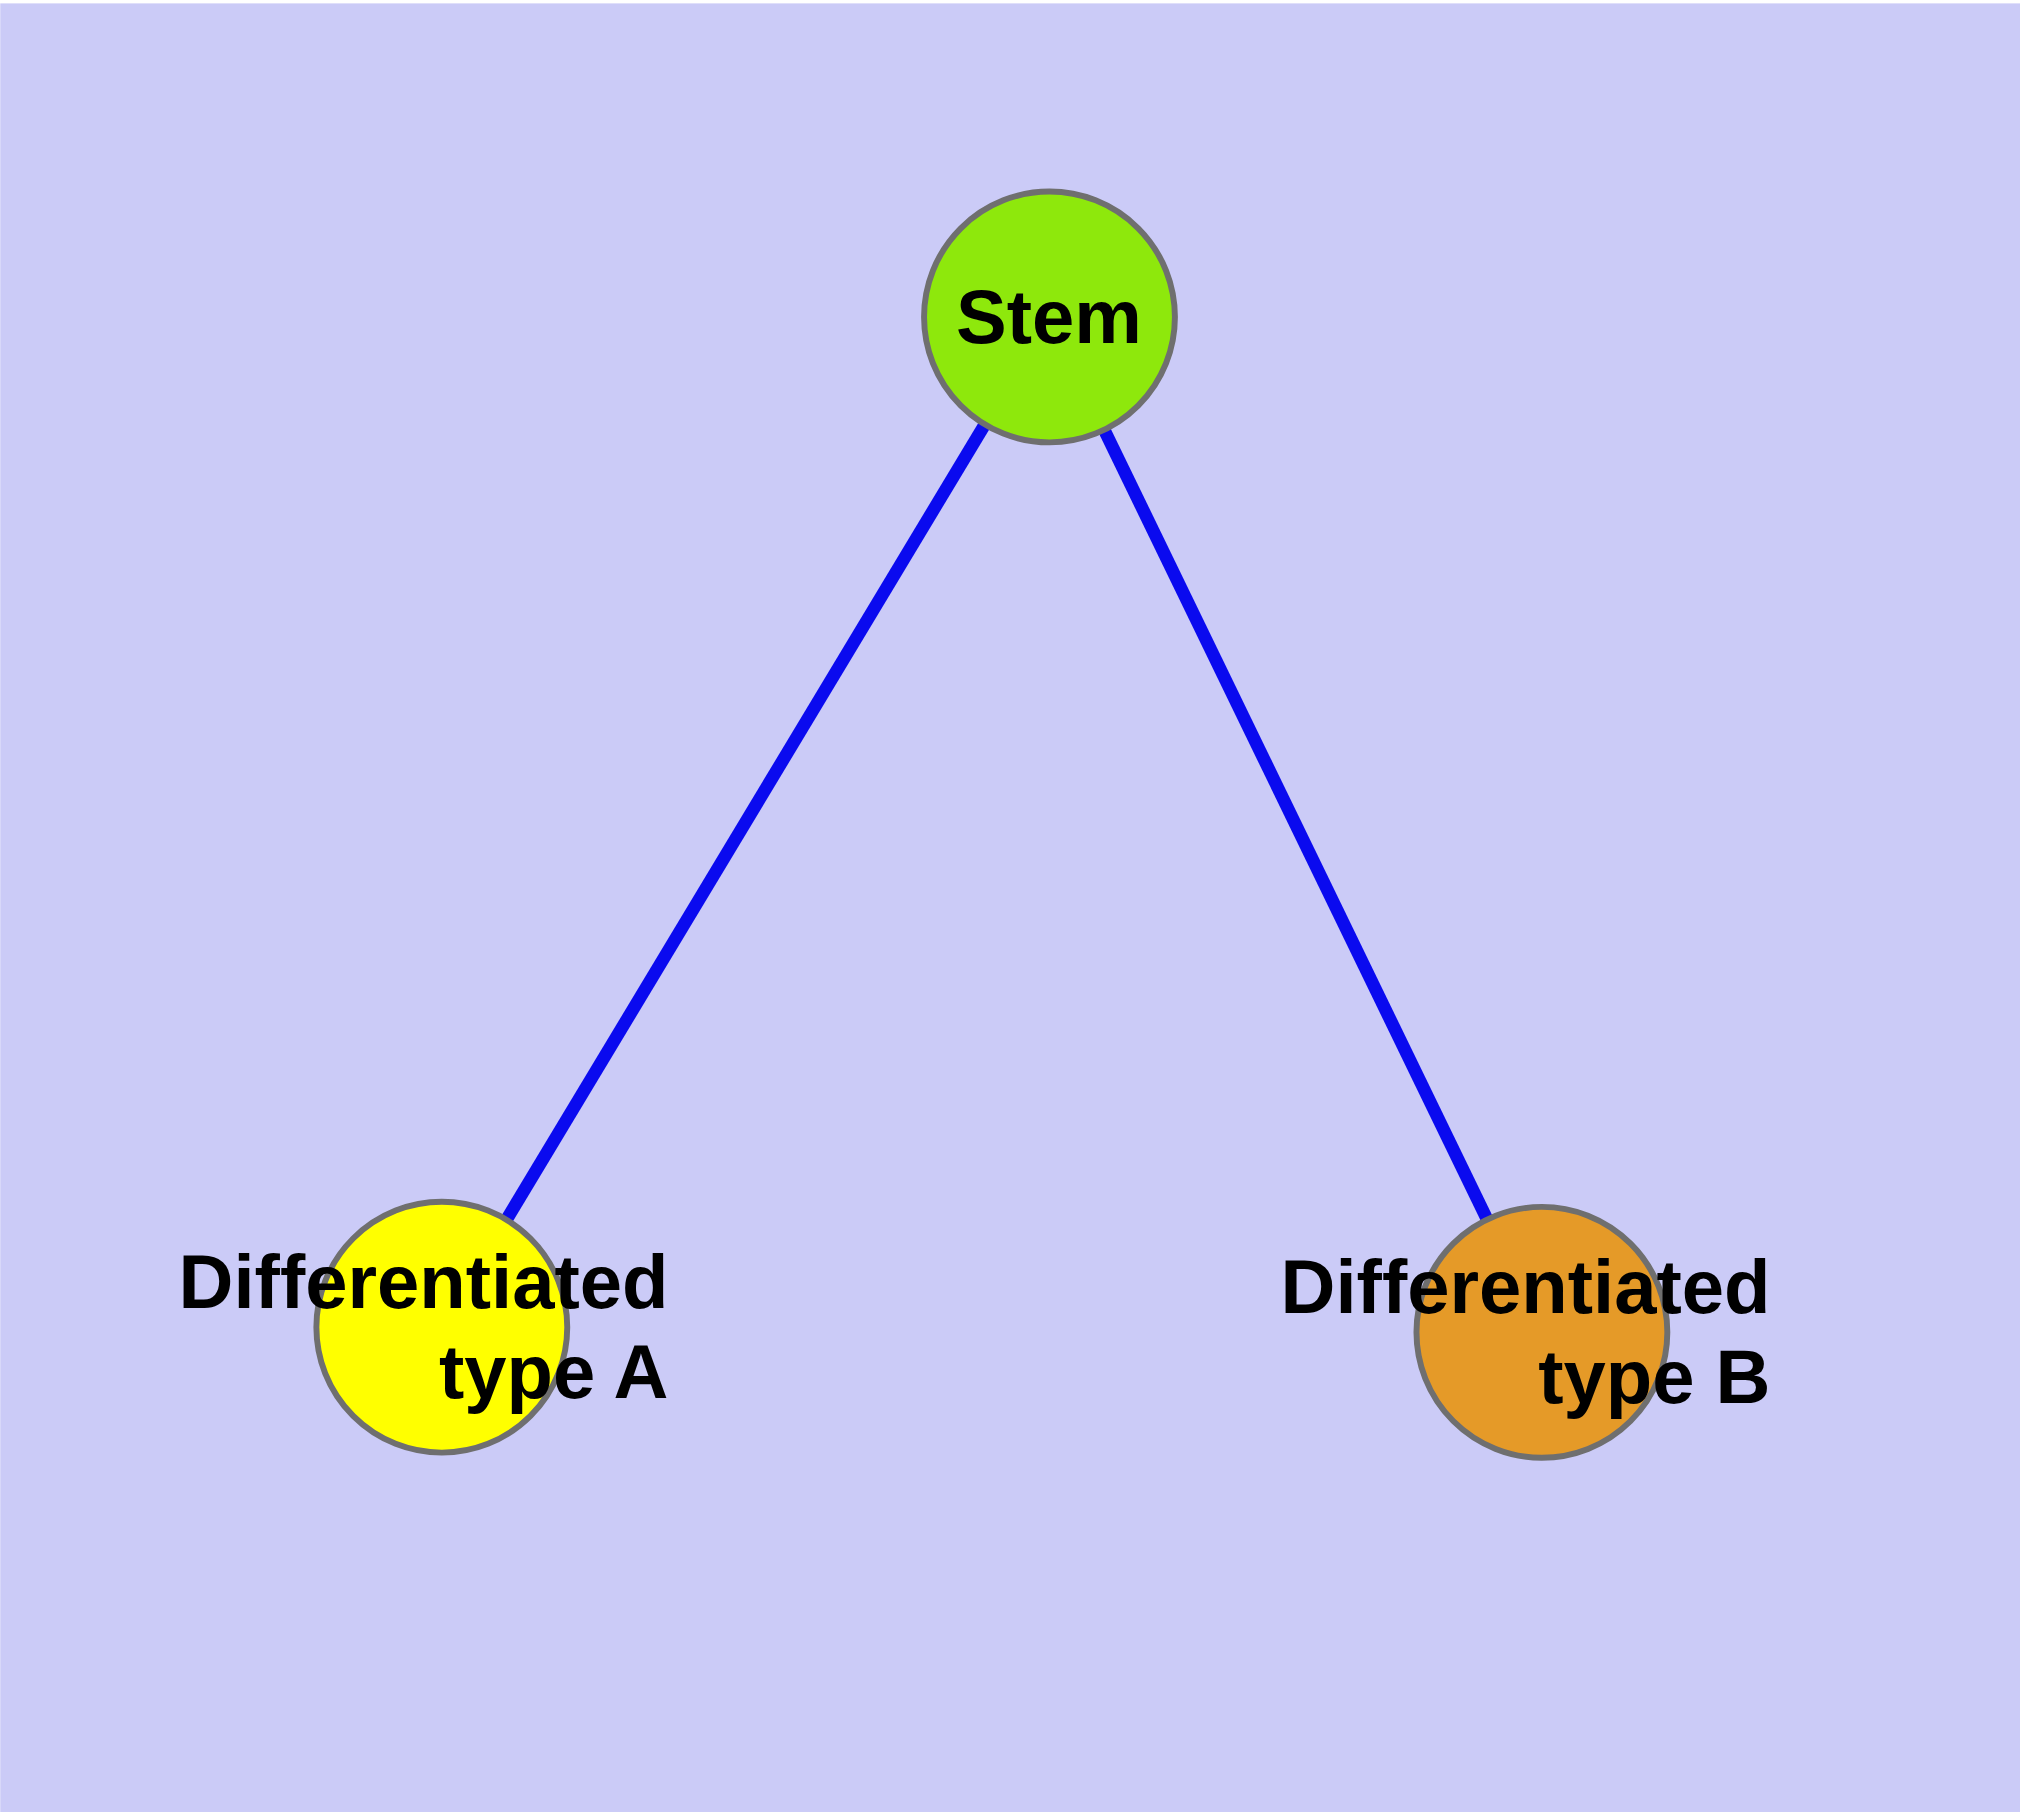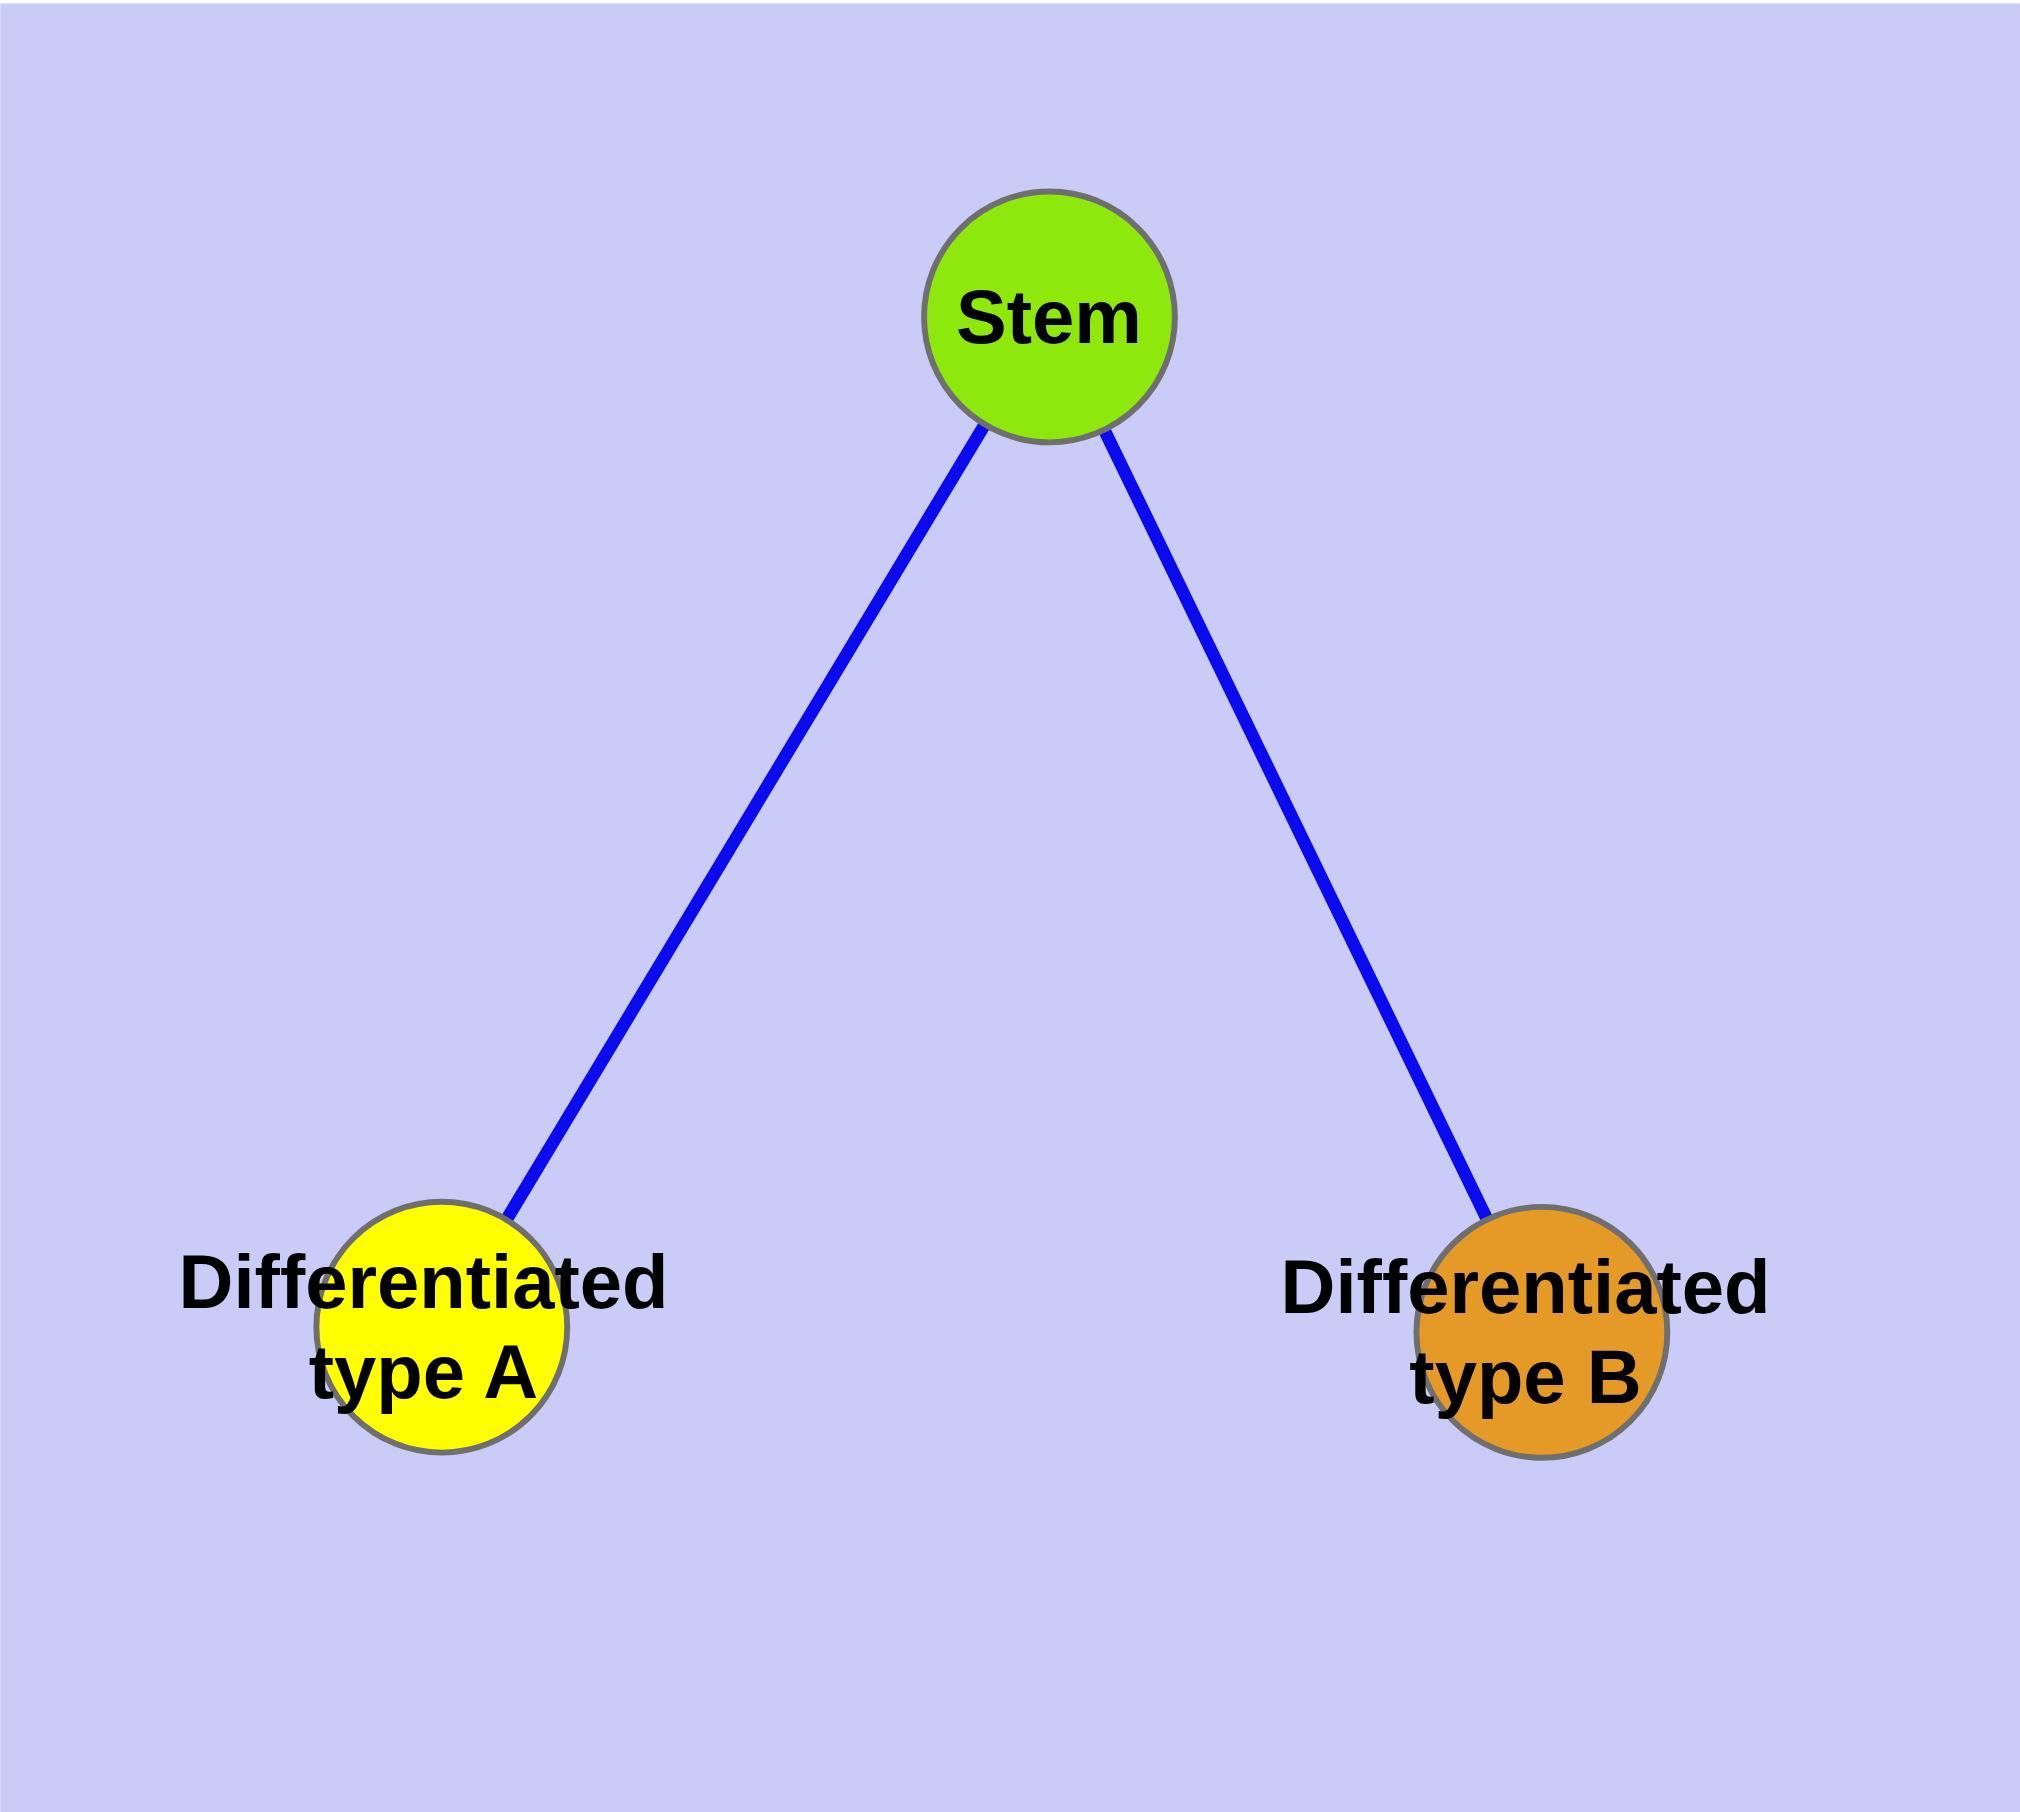--- a/index.html
+++ b/index.html
@@ -21,21 +21,21 @@
     top: 0;
     width: 2021px;
     height: 1812px;
     display: block;
   }
   .node-label {
     position: absolute;
     display: flex;
     align-items: center;
     justify-content: center;
-    text-align: center;
+    text-align: right;
     font-weight: bold;
     font-size: 76px;
     line-height: 90px;
     color: #000000;
     white-space: pre-line;
     pointer-events: none;
   }
   .label-stem {
     left: 710px;
     top: 272px;

